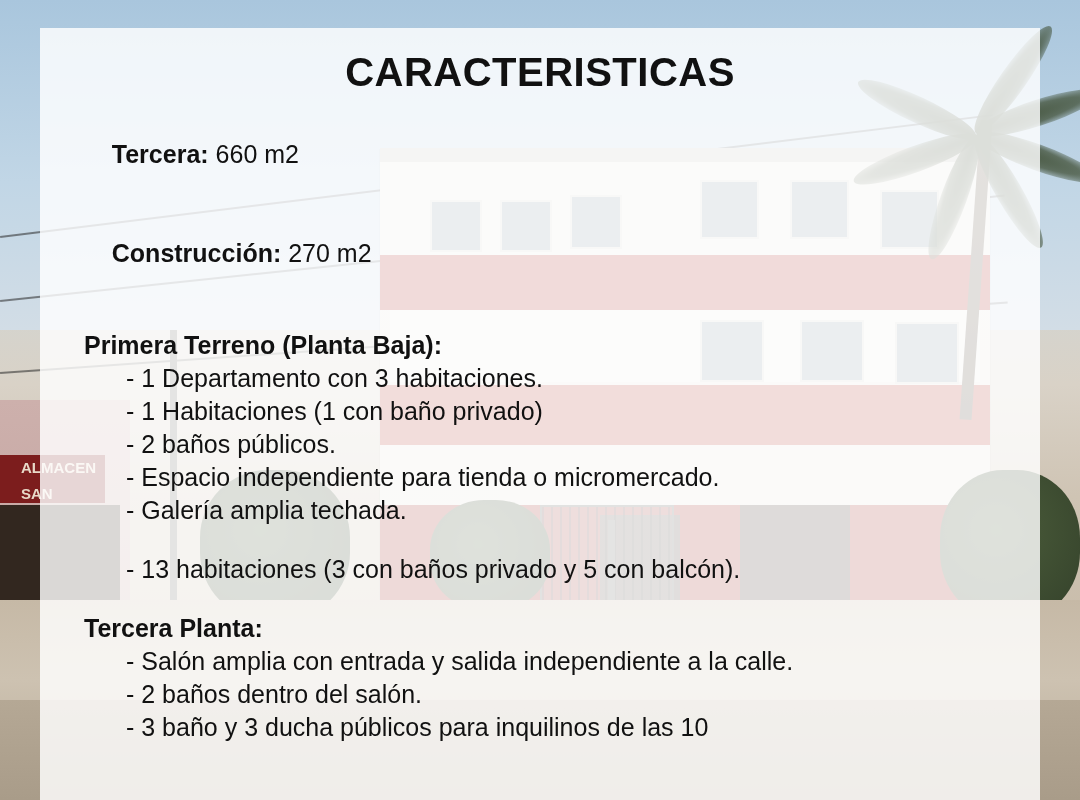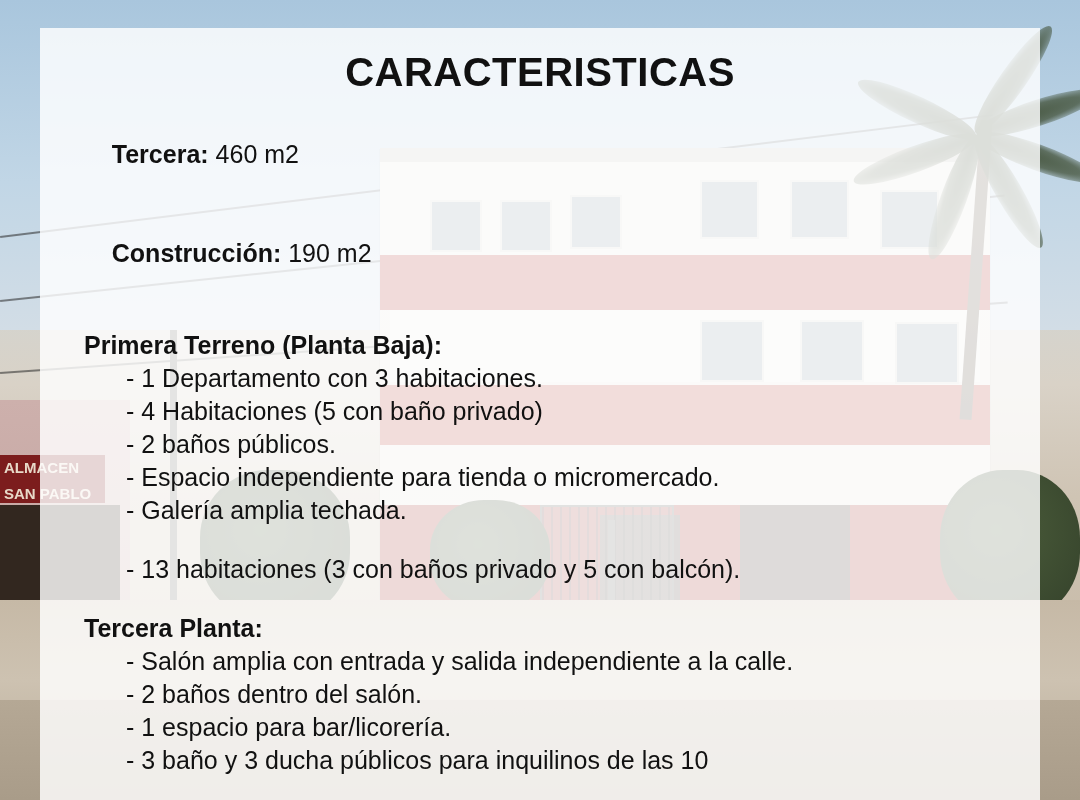--- a/index.html
+++ b/index.html
@@ -90,21 +90,21 @@
   .left-sign {
     position: absolute; left: 0; top: 455px; width: 105px; height: 48px;
     background: #7c1d1d;
   }
   .left-sign span {
     display: block;
     color: #e8d9c8;
     font-size: 15px;
     font-weight: bold;
     line-height: 16px;
-    padding: 5px 4px;
+    padding: 5px 21px;
     font-family: "Liberation Sans", sans-serif;
   }
   .left-dark {
     position: absolute; left: 0; top: 505px; width: 120px; height: 125px;
     background: #32271f;
   }
   
   .palm {
     position: absolute; left: 930px; top: 90px; width: 150px; height: 330px;
   }
@@ -231,40 +231,39 @@
 
   <div class="ground"></div>
   <div class="ground2"></div>
 </div>
 
 <div class="card">
 
   <div class="title">CARACTERISTICAS</div>
 
   <div class="line">
-    <b>Tercera:</b><span> 460 m2</span>
+    <b>Tercera:</b><span> 660 m2</span>
   </div>
   <div class="line">
-    <b>Construcción:</b><span> 190 m2</span>
+    <b>Construcción:</b><span> 270 m2</span>
   </div>
 
   <div class="blank"></div>
 
   <div class="line section">Primera Terreno (Planta Baja):</div>
   <div class="line indent">- 1 Departamento con 3 habitaciones.</div>
-  <div class="line indent">- 4 Habitaciones (5 con baño privado)</div>
+  <div class="line indent">- 1 Habitaciones (1 con baño privado)</div>
   <div class="line indent">- 2 baños públicos.</div>
   <div class="line indent">- Espacio independiente para tienda o micromercado.</div>
   <div class="line indent">- Galería amplia techada.</div>
 
   <div class="blank"></div>
 
   <div class="line indent">- 13 habitaciones (3 con baños privado y 5 con balcón).</div>
 
   <div class="blank"></div>
 
   <div class="line section">Tercera Planta:</div>
   <div class="line indent">- Salón amplia con entrada y salida independiente a la calle.</div>
   <div class="line indent">- 2 baños dentro del salón.</div>
-  <div class="line indent">- 1 espacio para bar/licorería.</div>
   <div class="line indent">- 3 baño y 3 ducha públicos para inquilinos de las 10</div>
 
 </div>
 
 </body></html>

